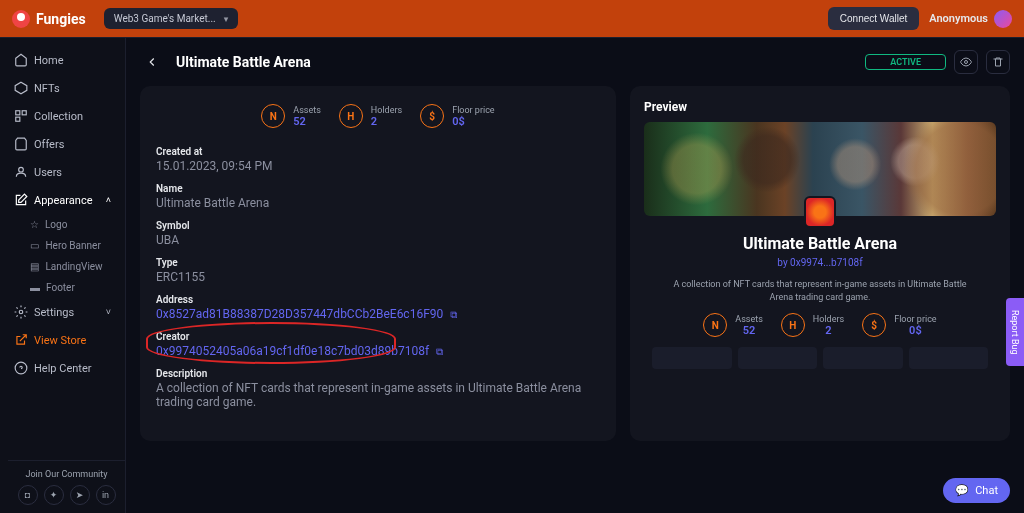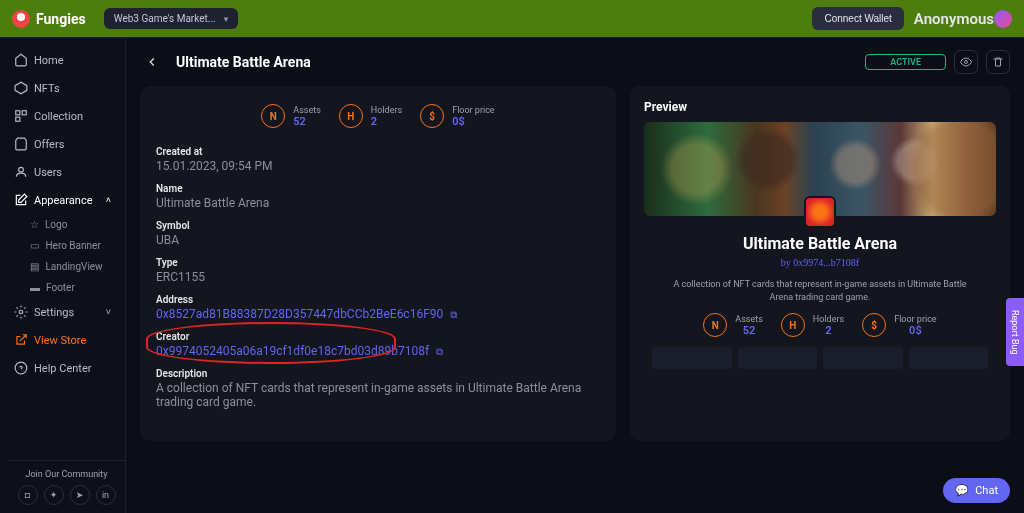--- a/index.html
+++ b/index.html
@@ -8,21 +8,21 @@
   background: #0b0d17;
   color: #e5e7eb;
   width: 1024px;
   height: 513px;
   overflow: hidden;
   position: relative;
   font-size: 12px;
 }
 .topbar {
   height: 38px;
-  background: #4d7c0f;
+  background: #c2410c;
   display: flex;
   align-items: center;
   padding: 0 12px;
   border-bottom: 1px solid #1c1f2e;
 }
 .logo {
   display: flex;
   align-items: center;
   gap: 6px;
   font-weight: 700;
@@ -71,21 +71,22 @@
   color: #e5e7eb;
   border-radius: 6px;
   padding: 6px 12px;
   font-size: 10px;
   cursor: pointer;
   margin-left: 21px;
 }
 .user-chip {
   display: flex;
   align-items: center;
-  font-size: 15px;
+  gap: 6px;
+  font-size: 11px;
   font-weight: 600;
 }
 .avatar {
   width: 18px; height: 18px;
   border-radius: 50%;
   background: linear-gradient(135deg,#8b5cf6,#ec4899);
 }
 .layout { display: flex; height: calc(513px - 38px); }
 .sidebar {
   width: 126px;
@@ -245,21 +246,21 @@
   left: 50%;
   transform: translateX(-50%);
   width: 32px; height: 32px;
   background: radial-gradient(circle,#f97316 30%,#dc2626 70%);
   border-radius: 6px;
   border: 2px solid #13151f;
 }
 .preview-body { text-align: center; padding: 18px 8px 8px; }
 .pv-title { font-size: 16px; font-weight: 700; color: #fff; margin-bottom: 4px; }
 .pv-by { font-size: 10px; color: #9ca3af; }
-.pv-by span { color: #6366f1; font-family: Liberation Serif, serif; }
+.pv-by span { color: #6366f1; }
 .pv-desc { font-size: 9px; color: #9ca3af; margin: 10px 14px; line-height: 1.4; }
 .pv-stats {
   display: flex;
   justify-content: center;
   gap: 18px;
   margin: 10px 0;
 }
 .card-row {
   display: flex;
   gap: 6px;

